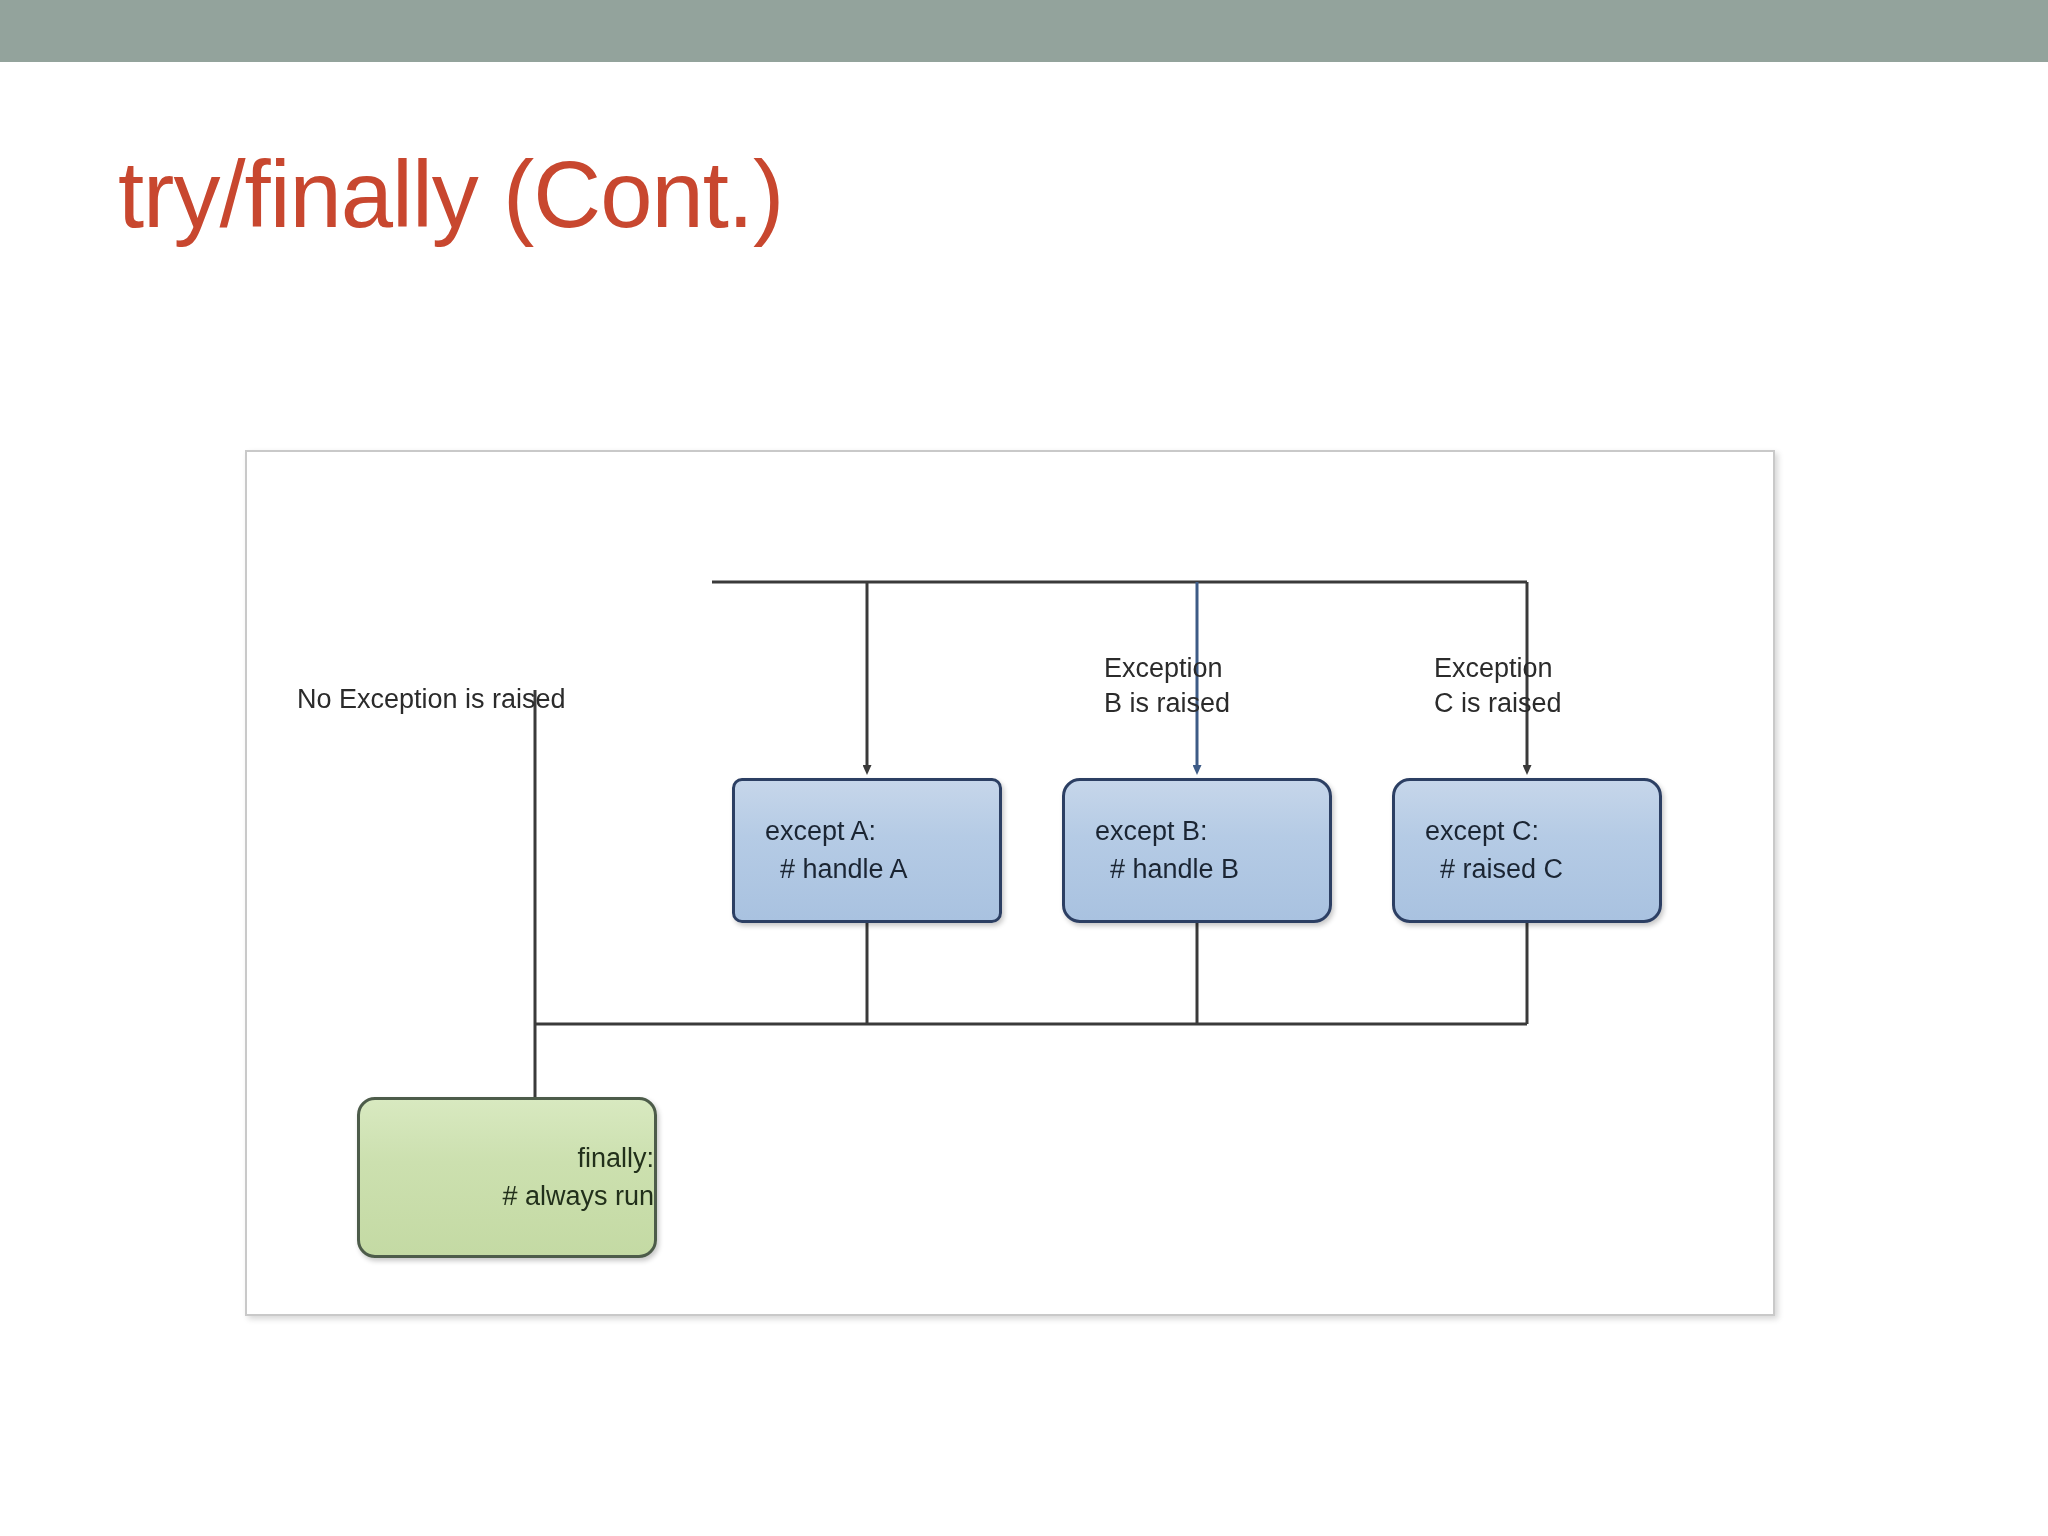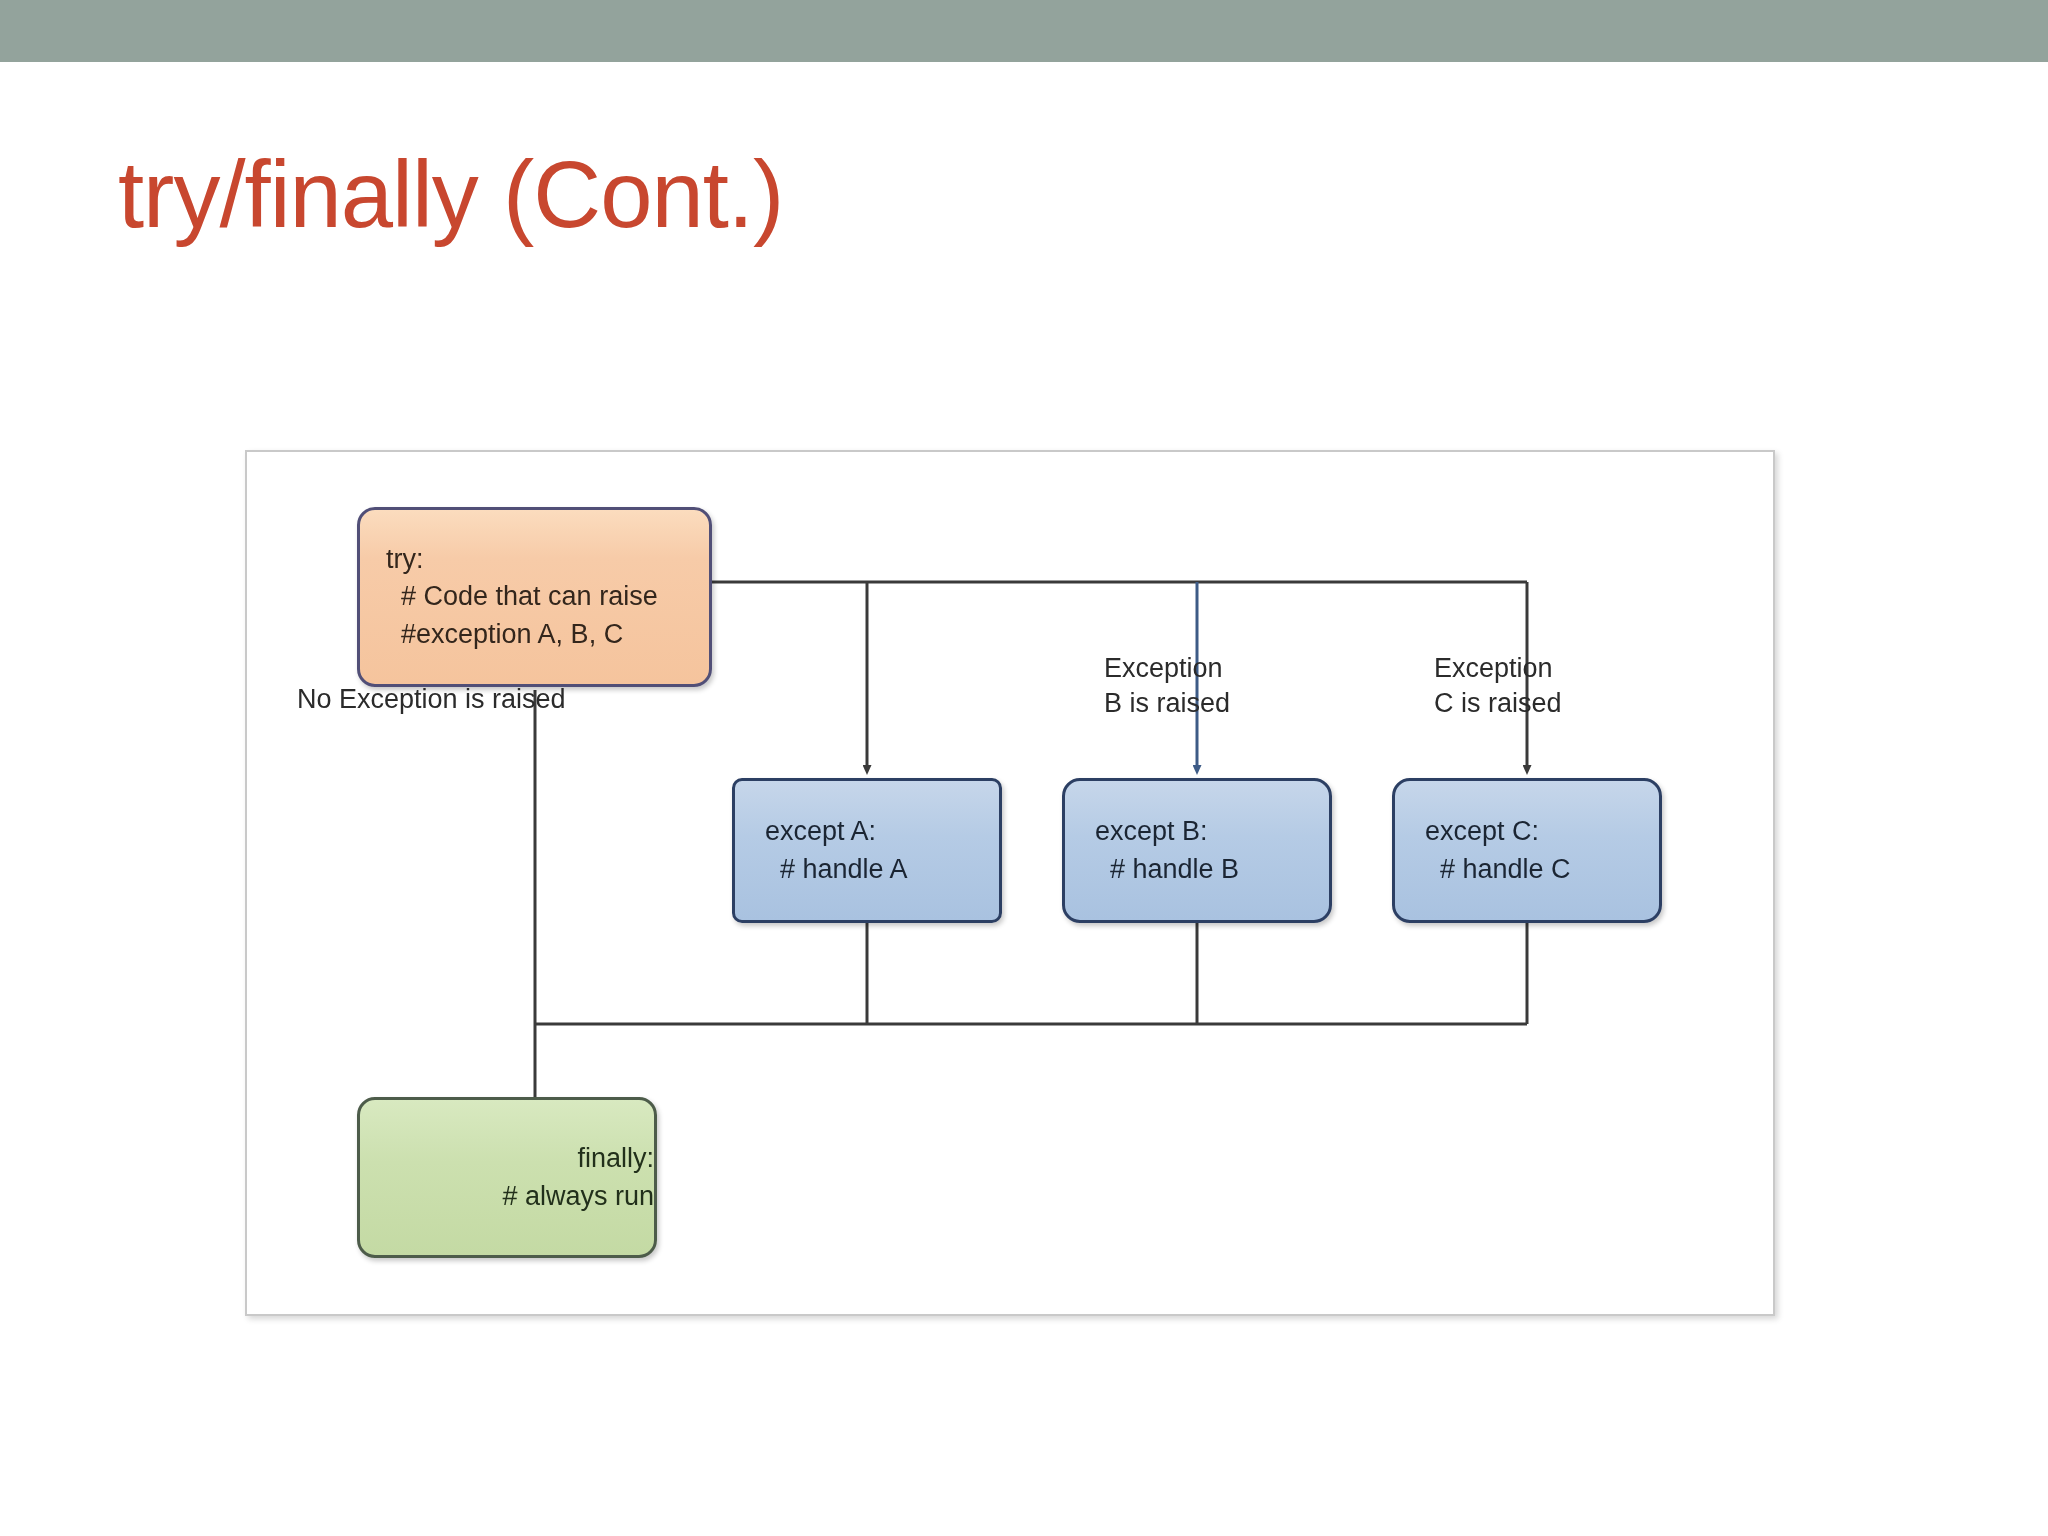--- a/index.html
+++ b/index.html
@@ -159,39 +159,34 @@
 
       <path d="M288,572 L1280,572"></path>
     </g>
 
     <g stroke="#3d5b86" stroke-width="3" fill="none">
 
       <path d="M950,130 L950,318" marker-end="url(#arrowblue)"></path>
     </g>
   </svg>
 
-  <div class="node node-try">
-    <span class="ln">try:</span>
-    <span class="ln">  # Code that can raise</span>
-    <span class="ln">  #exception A, B, C</span>
-  </div>
 
   <div class="node node-except node-except-a">
     <span class="ln">except A:</span>
     <span class="ln">  # handle A</span>
   </div>
 
   <div class="node node-except node-except-b">
     <span class="ln">except B:</span>
     <span class="ln">  # handle B</span>
   </div>
 
   <div class="node node-except node-except-c">
     <span class="ln">except C:</span>
-    <span class="ln">  # handle C</span>
+    <span class="ln">  # raised C</span>
   </div>
 
   <div class="node node-finally">
     <span class="ln">finally:</span>
     <span class="ln">  # always run</span>
   </div>
 
   <div class="edge-label lbl-noexc">No Exception is raised</div>
 
 

